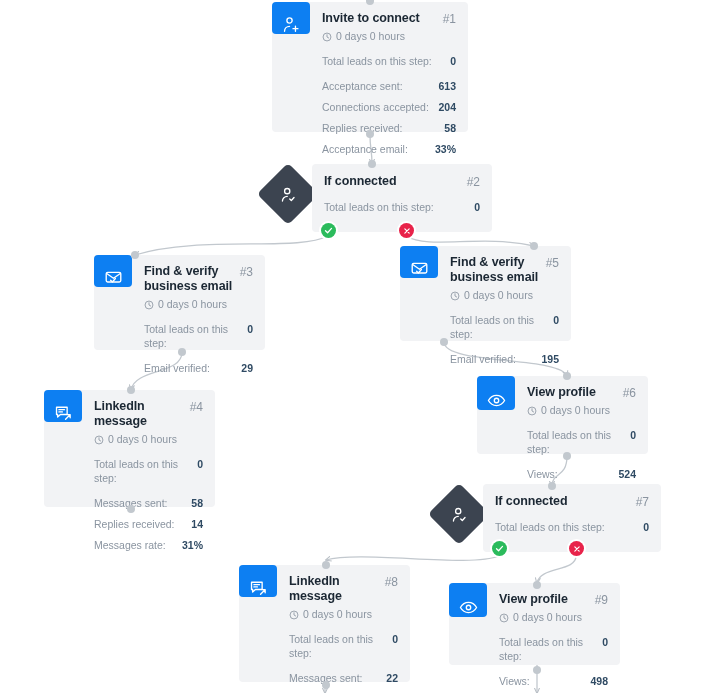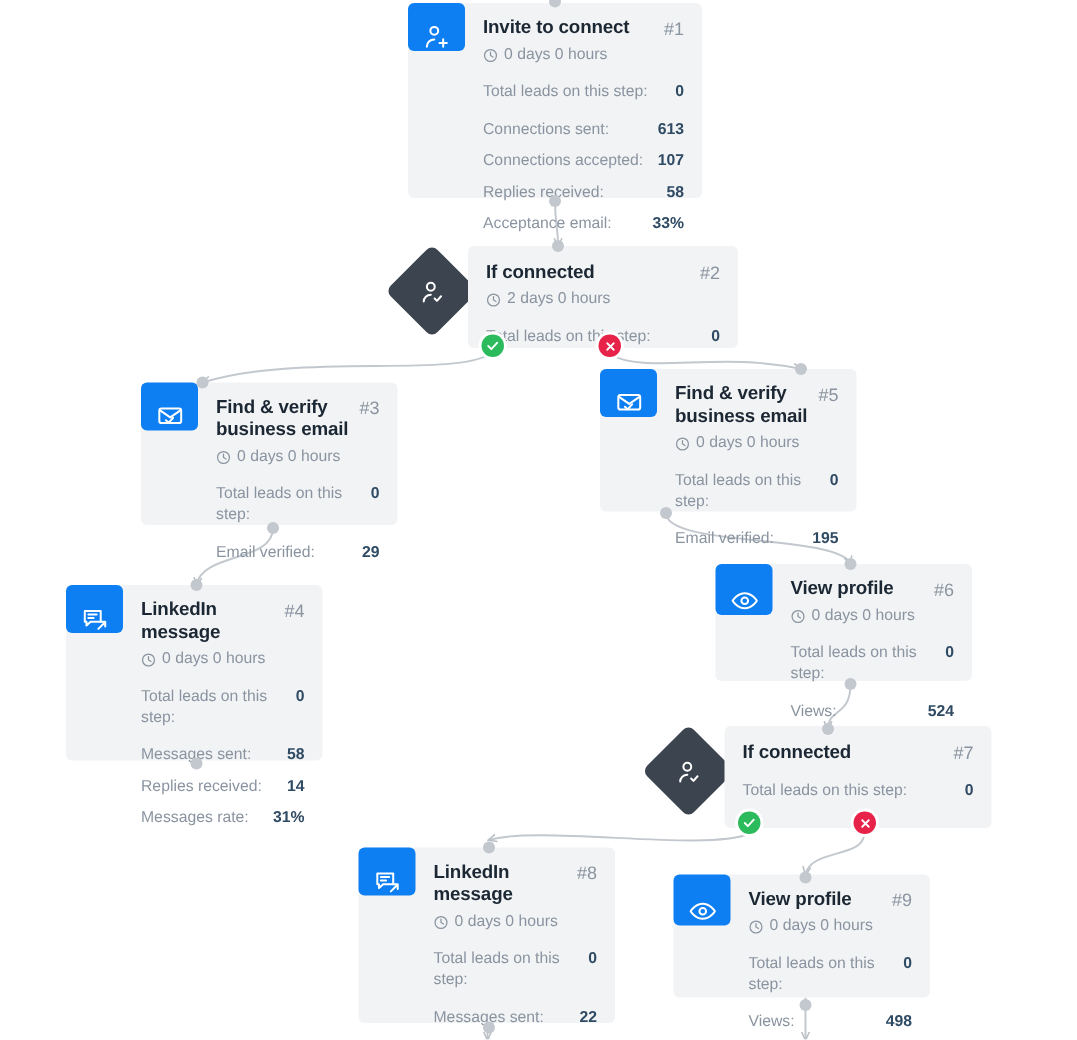--- a/index.html
+++ b/index.html
@@ -236,26 +236,26 @@
               <path d="M12 6.5V12l4 2.4" stroke-linecap="round"></path>
           </svg>
         </span>
         <span>0 days 0 hours</span>
       </div>
       <div class="nrow lead">
         <span class="lbl">Total leads on this step:</span>
         <span class="val">0</span>
       </div>
       <div class="nrow first-stat">
-        <span class="lbl">Connections sent:</span>
+        <span class="lbl">Acceptance sent:</span>
         <span class="val">613</span>
       </div>
       <div class="nrow">
         <span class="lbl">Connections accepted:</span>
-        <span class="val">107</span>
+        <span class="val">204</span>
       </div>
       <div class="nrow">
         <span class="lbl">Replies received:</span>
         <span class="val">58</span>
       </div>
       <div class="nrow">
         <span class="lbl">Acceptance email:</span>
         <span class="val">33%</span>
       </div>
     </div>
@@ -268,29 +268,20 @@
           <circle cx="11" cy="7.5" r="3.3"></circle>
           <path d="M5 20c0-3.3 2.7-5.8 6-5.8"></path>
           <path d="M14.2 17.4l2 2 3.4-3.9"></path>
         </svg>
       </span>
     </div>
     <div class="panel" style="width:180px; height:68px;">
       <div class="nhead">
         <div class="ntitle">If connected</div>
         <div class="nnum">#2</div>
-      </div>
-      <div class="ntime">
-        <span>
-          <svg width="10" height="10" viewBox="0 0 24 24" fill="none" stroke="#8a94a0" stroke-width="2">
-            <circle cx="12" cy="12" r="9.5"></circle>
-              <path d="M12 6.5V12l4 2.4" stroke-linecap="round"></path>
-          </svg>
-        </span>
-        <span>2 days 0 hours</span>
       </div>
       <div class="nrow lead">
         <span class="lbl">Total leads on this step:</span>
         <span class="val">0</span>
       </div>
     </div>
   </div>
   <div class="badge yes" style="left:321px; top:223px;">
     <svg width="9" height="9" viewBox="0 0 24 24" fill="none" stroke="#ffffff" stroke-width="3.4" stroke-linecap="round" stroke-linejoin="round">
         <path d="M4 12.5l5.5 5.5L20 6.5"></path>

